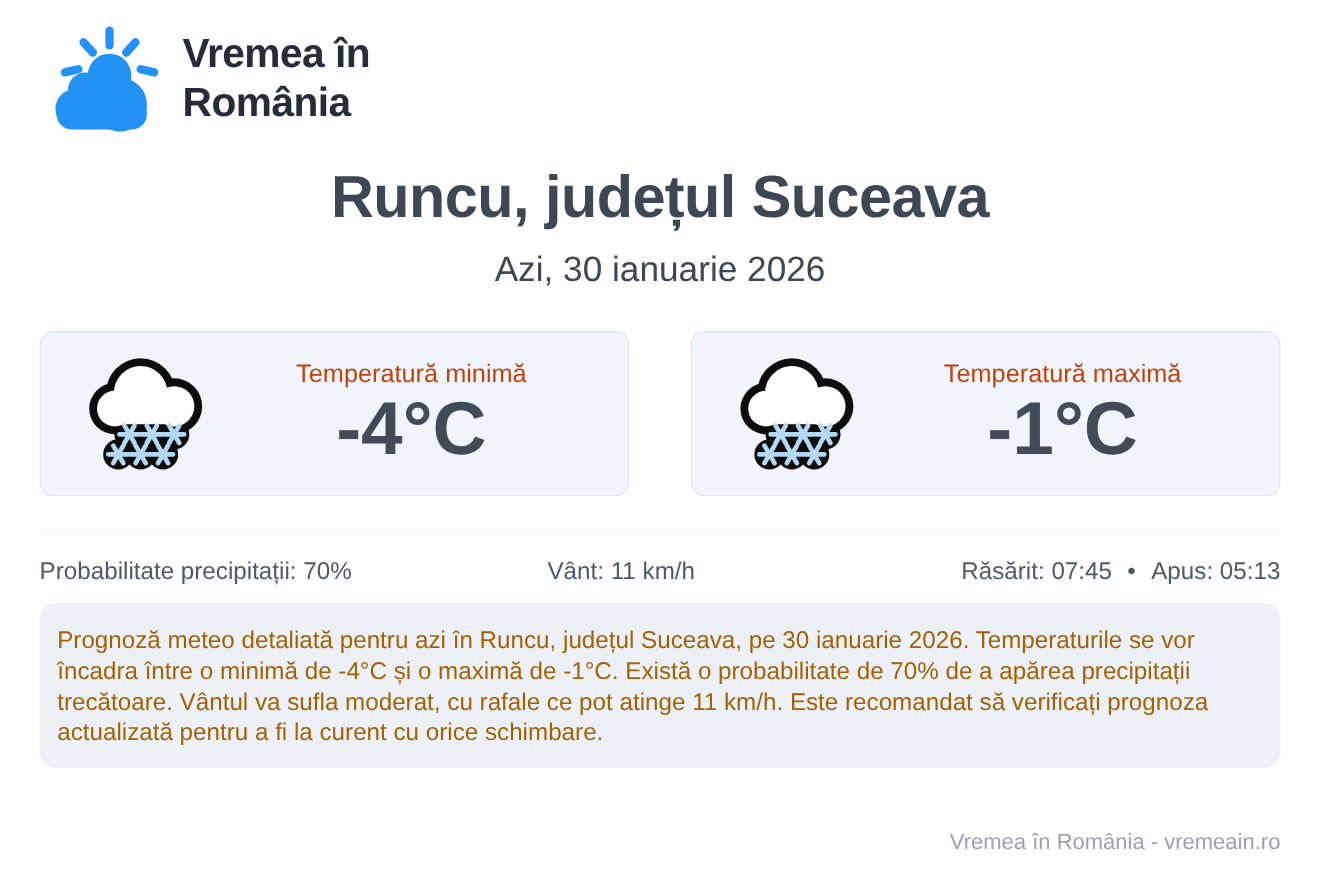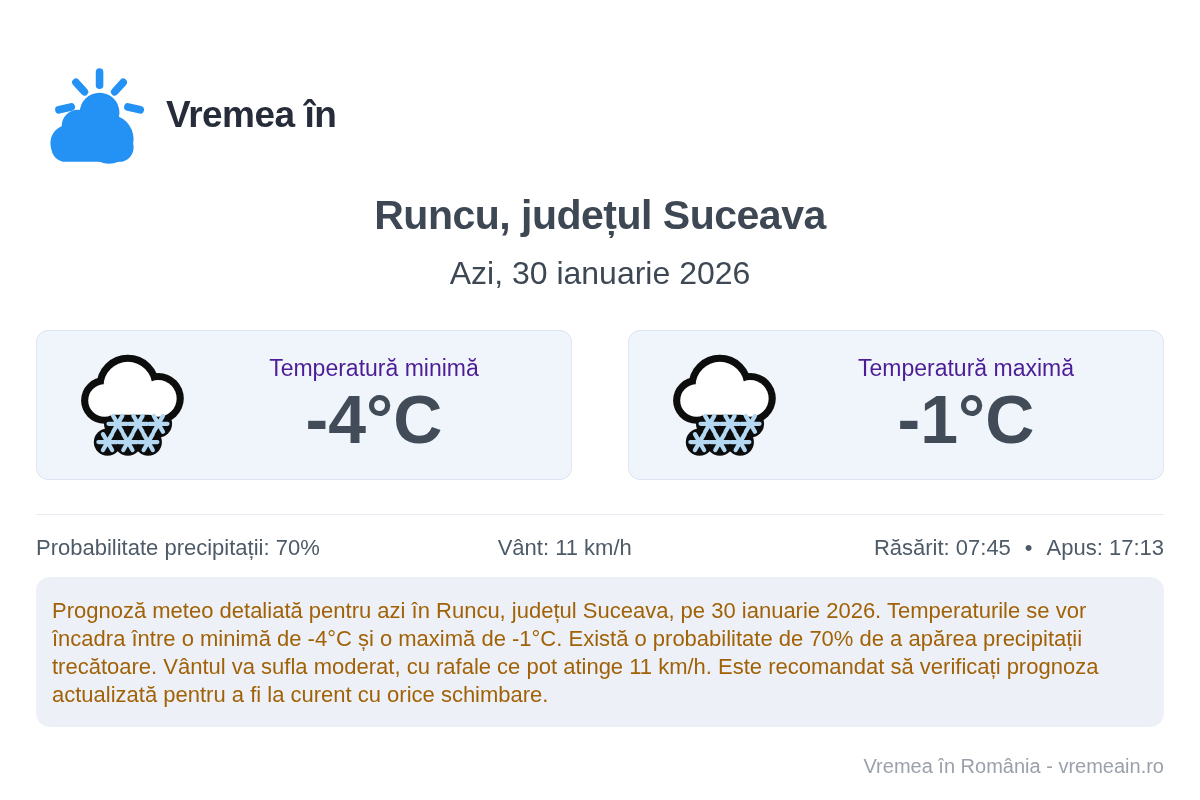--- a/index.html
+++ b/index.html
@@ -7,32 +7,32 @@
     width: 1200px; height: 800px;
     background: #ffffff;
     font-family: "Liberation Sans", sans-serif;
     overflow: hidden;
   }
   .page { width: 1200px; height: 800px; position: relative; }
 
   
   .logo-row {
     display: flex; align-items: center; gap: 22px;
-    padding: 64px 0 0 40px;
+    padding: 20px 0 0 40px;
   }
   .logo-icon { width: 104px; height: 102px; flex: 0 0 auto; }
   .logo-text {
     font-size: 37px; font-weight: 800; line-height: 1.18;
     color: #262c3a; letter-spacing: -0.5px;
   }
 
   
   .page-title {
     text-align: center; margin-top: 26px;
-    font-size: 41px; font-weight: 700; color: #3d4854;
+    font-size: 54px; font-weight: 700; color: #3d4854;
     letter-spacing: -0.5px;
   }
   .page-subtitle {
     text-align: center; margin-top: 16px;
     font-size: 32px; font-weight: 400; color: #3d4854;
   }
 
   
   .cards {
     display: flex; gap: 56px;
@@ -44,21 +44,21 @@
     border: 1px solid #dce5f2;
     border-radius: 12px;
     display: flex; align-items: center;
     padding: 0 30px 0 38px; gap: 10px;
   }
   .card-icon { width: 122px; height: 112px; flex: 0 0 auto; }
   .card-text {
     flex: 1; display: flex; flex-direction: column;
     align-items: center; justify-content: center;
   }
-  .card-label { font-size: 23px; color: #4c1d95; }
+  .card-label { font-size: 23px; color: #c2410c; }
   .card-value {
     font-size: 68px; font-weight: 700; color: #414c58;
     line-height: 1.05; margin-top: 2px;
   }
 
   
   .stats {
     margin: 34px 36px 0 36px;
     border-top: 1px solid #e7ebf2;
     padding-top: 20px;
@@ -101,20 +101,21 @@
       <g fill="#2491f4">
         <circle cx="63" cy="50" r="21"></circle>
         <circle cx="40" cy="64" r="17"></circle>
         <circle cx="30" cy="82" r="19"></circle>
         <circle cx="73" cy="78" r="26"></circle>
         <rect x="12" y="72" width="87" height="30" rx="15"></rect>
       </g>
     </svg>
     <div class="logo-text">
       <div>Vremea în</div>
+      <div>România</div>
     </div>
   </div>
 
   <div class="page-title">Runcu, județul Suceava</div>
   <div class="page-subtitle">Azi, 30 ianuarie 2026</div>
 
   <div class="cards">
 
     <div class="card">
       <svg class="card-icon" viewBox="0 0 120 105">
@@ -187,21 +188,21 @@
     </div>
 
   </div>
 
   <div class="stats">
     <span class="stat-left">Probabilitate precipitații: 70%</span>
     <span class="stat-mid">Vânt: 11 km/h</span>
     <span class="stat-right">
       <span>Răsărit: 07:45</span>
       <span>•</span>
-      <span>Apus: 17:13</span>
+      <span>Apus: 05:13</span>
     </span>
   </div>
 
   <div class="description">Prognoză meteo detaliată pentru azi în Runcu, județul Suceava, pe 30 ianuarie 2026. Temperaturile se vor încadra între o minimă de -4°C și o maximă de -1°C. Există o probabilitate de 70% de a apărea precipitații trecătoare. Vântul va sufla moderat, cu rafale ce pot atinge 11 km/h. Este recomandat să verificați prognoza actualizată pentru a fi la curent cu orice schimbare.</div>
 
   <div class="footer">Vremea în România - vremeain.ro</div>
 
 </div>
 
 </body></html>

